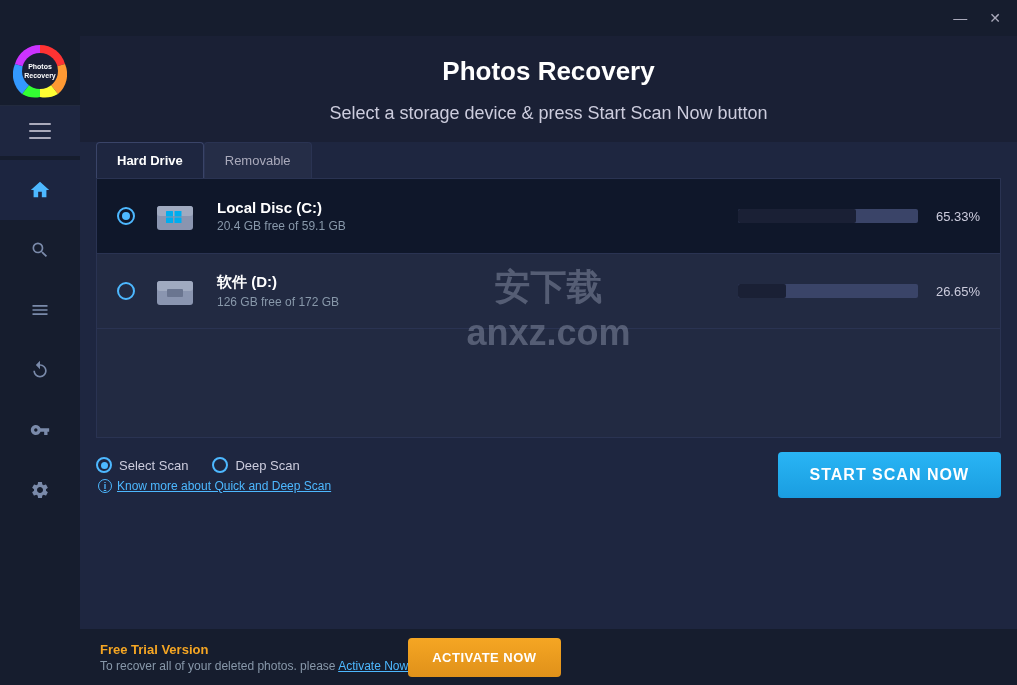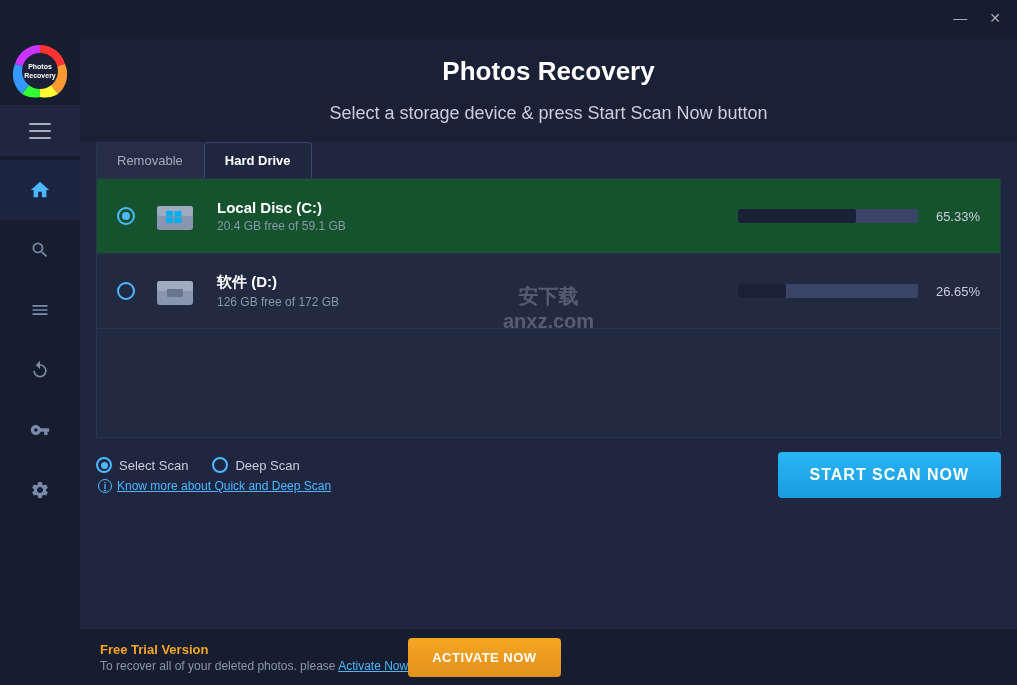--- a/index.html
+++ b/index.html
@@ -204,21 +204,21 @@
 
     
     .drive-item {
       display: flex;
       align-items: center;
       padding: 16px 20px;
       border-bottom: 1px solid #2a3352;
       cursor: pointer;
       position: relative;
     }
-    .drive-item.selected { background: #14532d; }
+    .drive-item.selected { background: #0f172a; }
 
     .radio-btn {
       width: 18px;
       height: 18px;
       border-radius: 50%;
       border: 2px solid #4db8ff;
       display: flex;
       align-items: center;
       justify-content: center;
       flex-shrink: 0;
@@ -423,21 +423,21 @@
       white-space: nowrap;
     }
 
     
     .watermark {
       position: absolute;
       top: 50%;
       left: 50%;
       transform: translate(-50%, -50%);
       color: rgba(180, 190, 210, 0.35);
-      font-size: 20px;
+      font-size: 36px;
       font-weight: bold;
       pointer-events: none;
       z-index: 10;
       text-align: center;
       white-space: nowrap;
     }
   </style>
 </head>
 <body>
 
@@ -513,22 +513,22 @@
   <div class="content">
 
     <div class="header">
       <div class="header-title">Photos Recovery</div>
       <div class="header-subtitle">Select a storage device &amp; press Start Scan Now button</div>
     </div>
 
     <div class="main-panel">
 
       <div class="tabs">
+        <div class="tab active">Hard Drive</div>
         <div class="tab">Removable</div>
-        <div class="tab active">Hard Drive</div>
       </div>
 
       <div class="drive-list-container" style="position:relative;">
 
         <div class="drive-item selected">
           <div class="radio-btn checked"></div>
           <div class="drive-icon">
 
             <svg width="40" height="36" viewBox="0 0 40 36">
 

